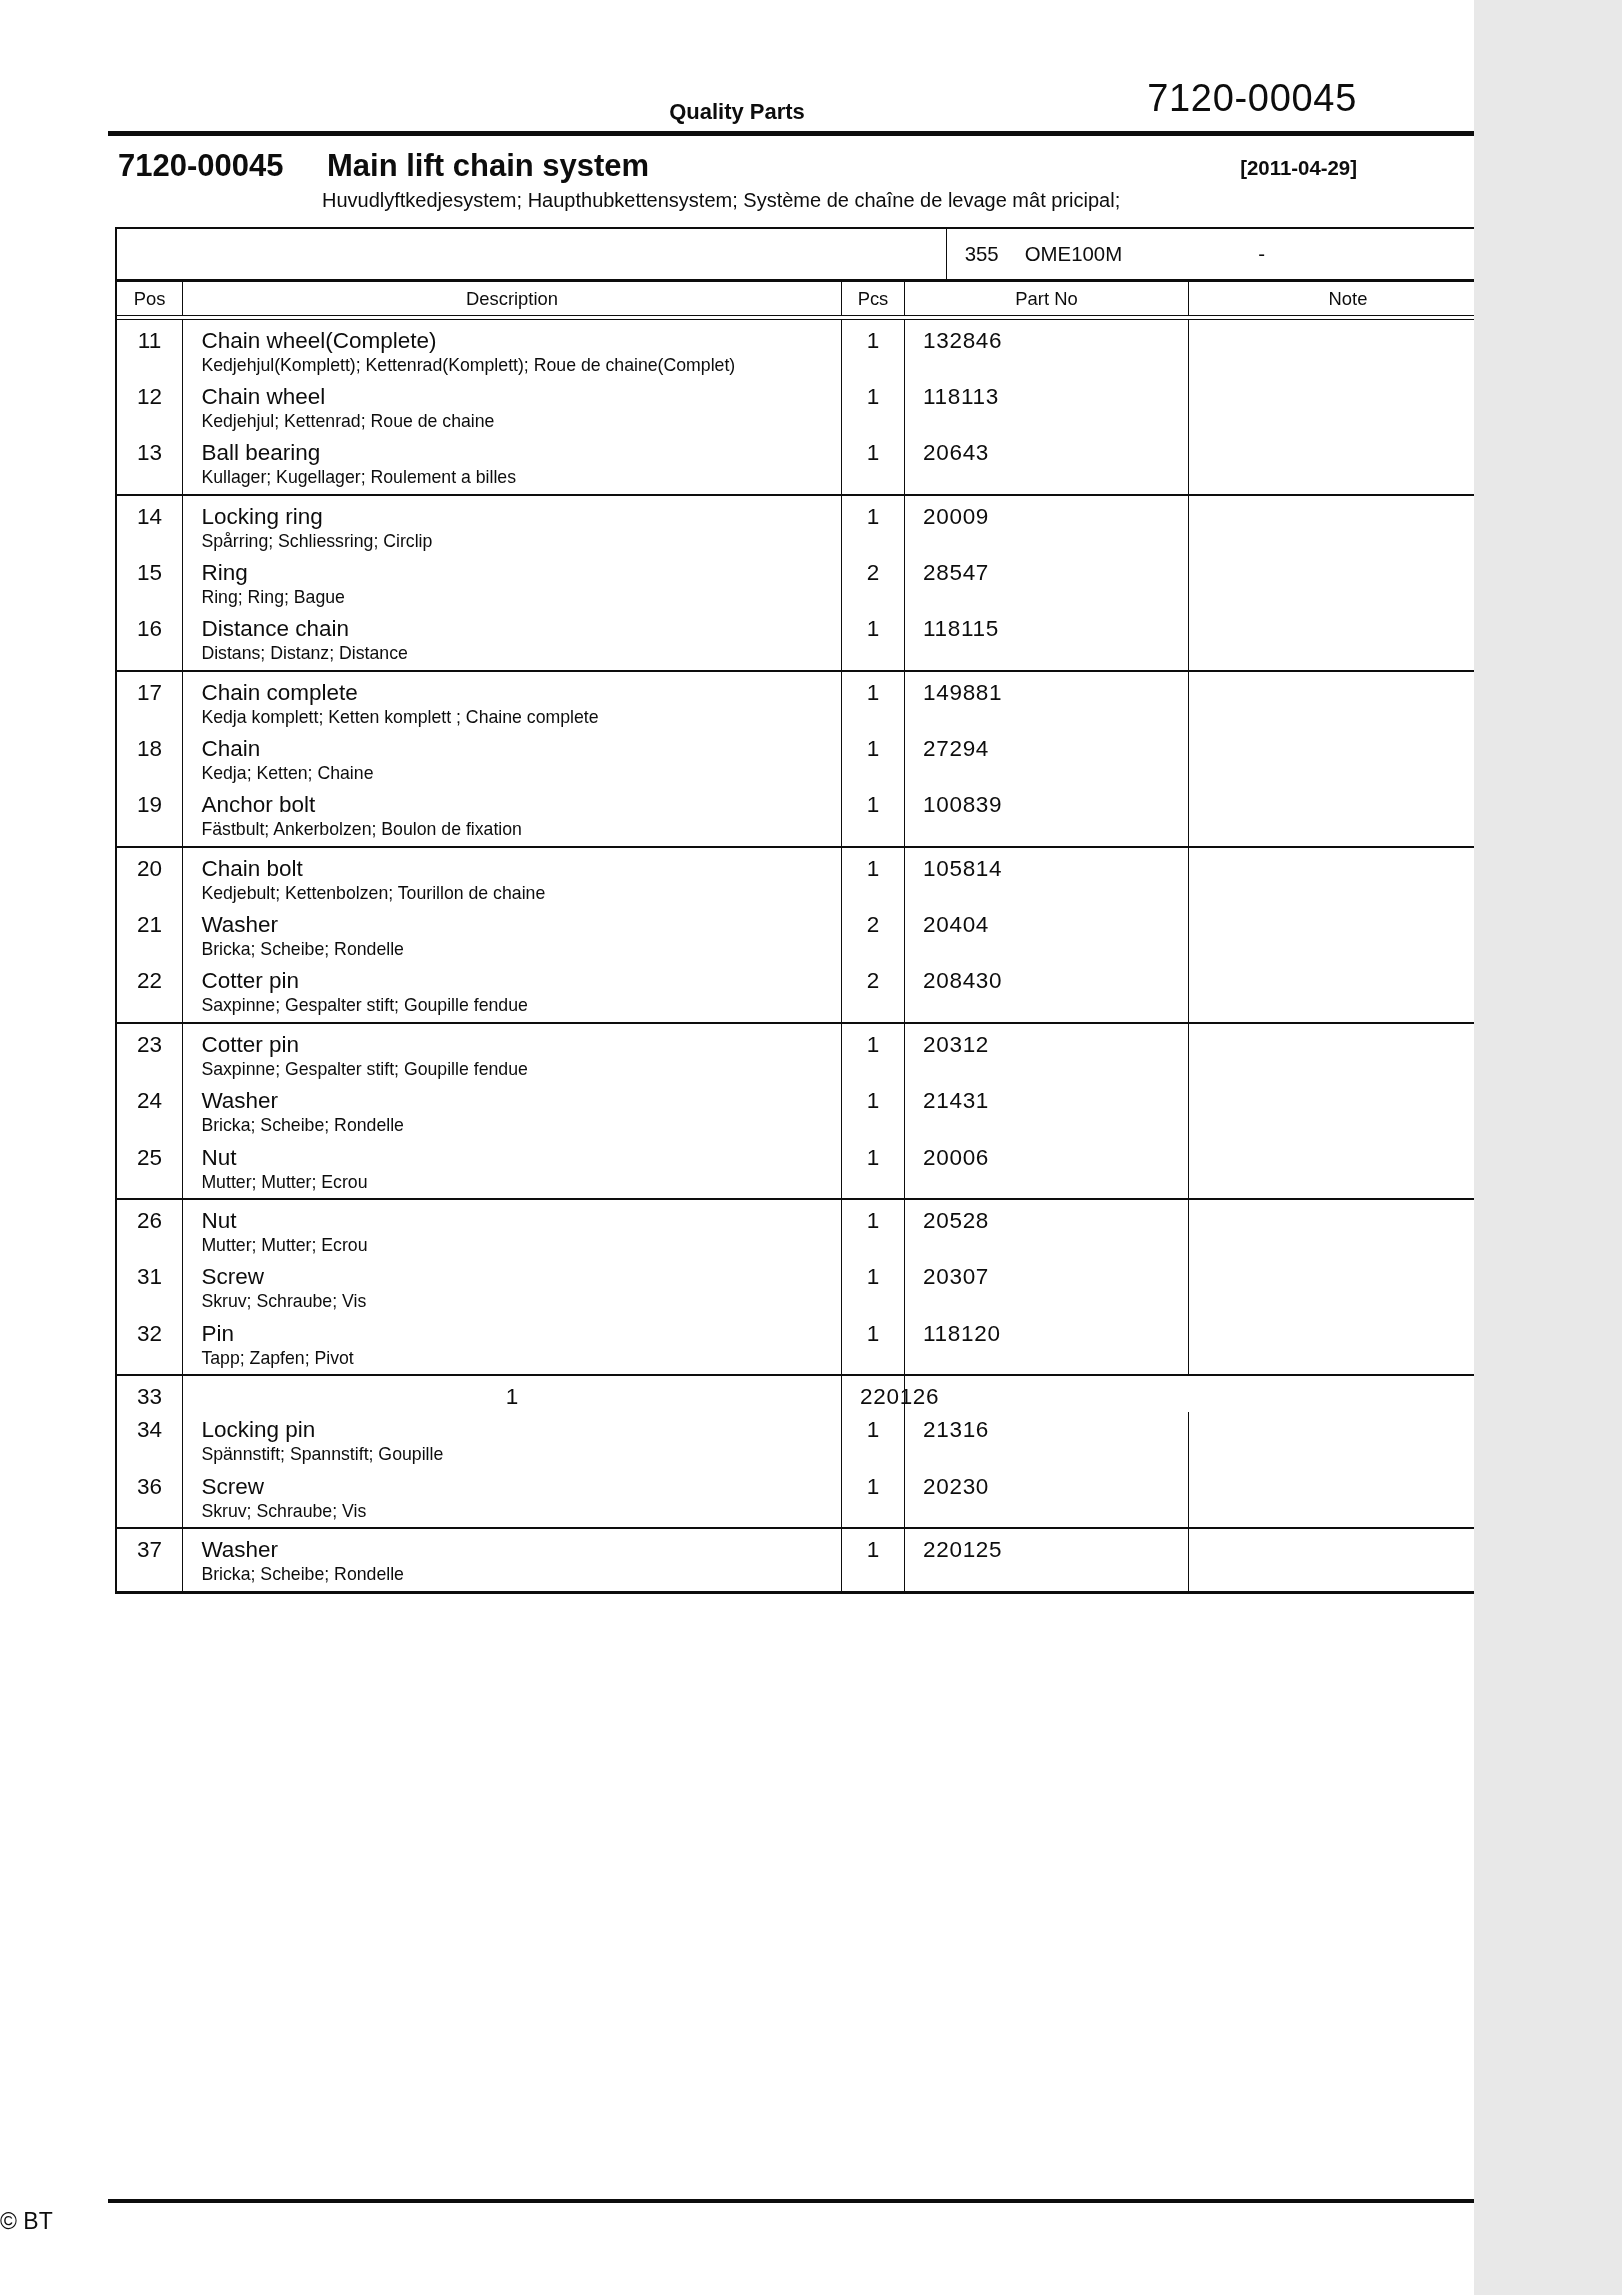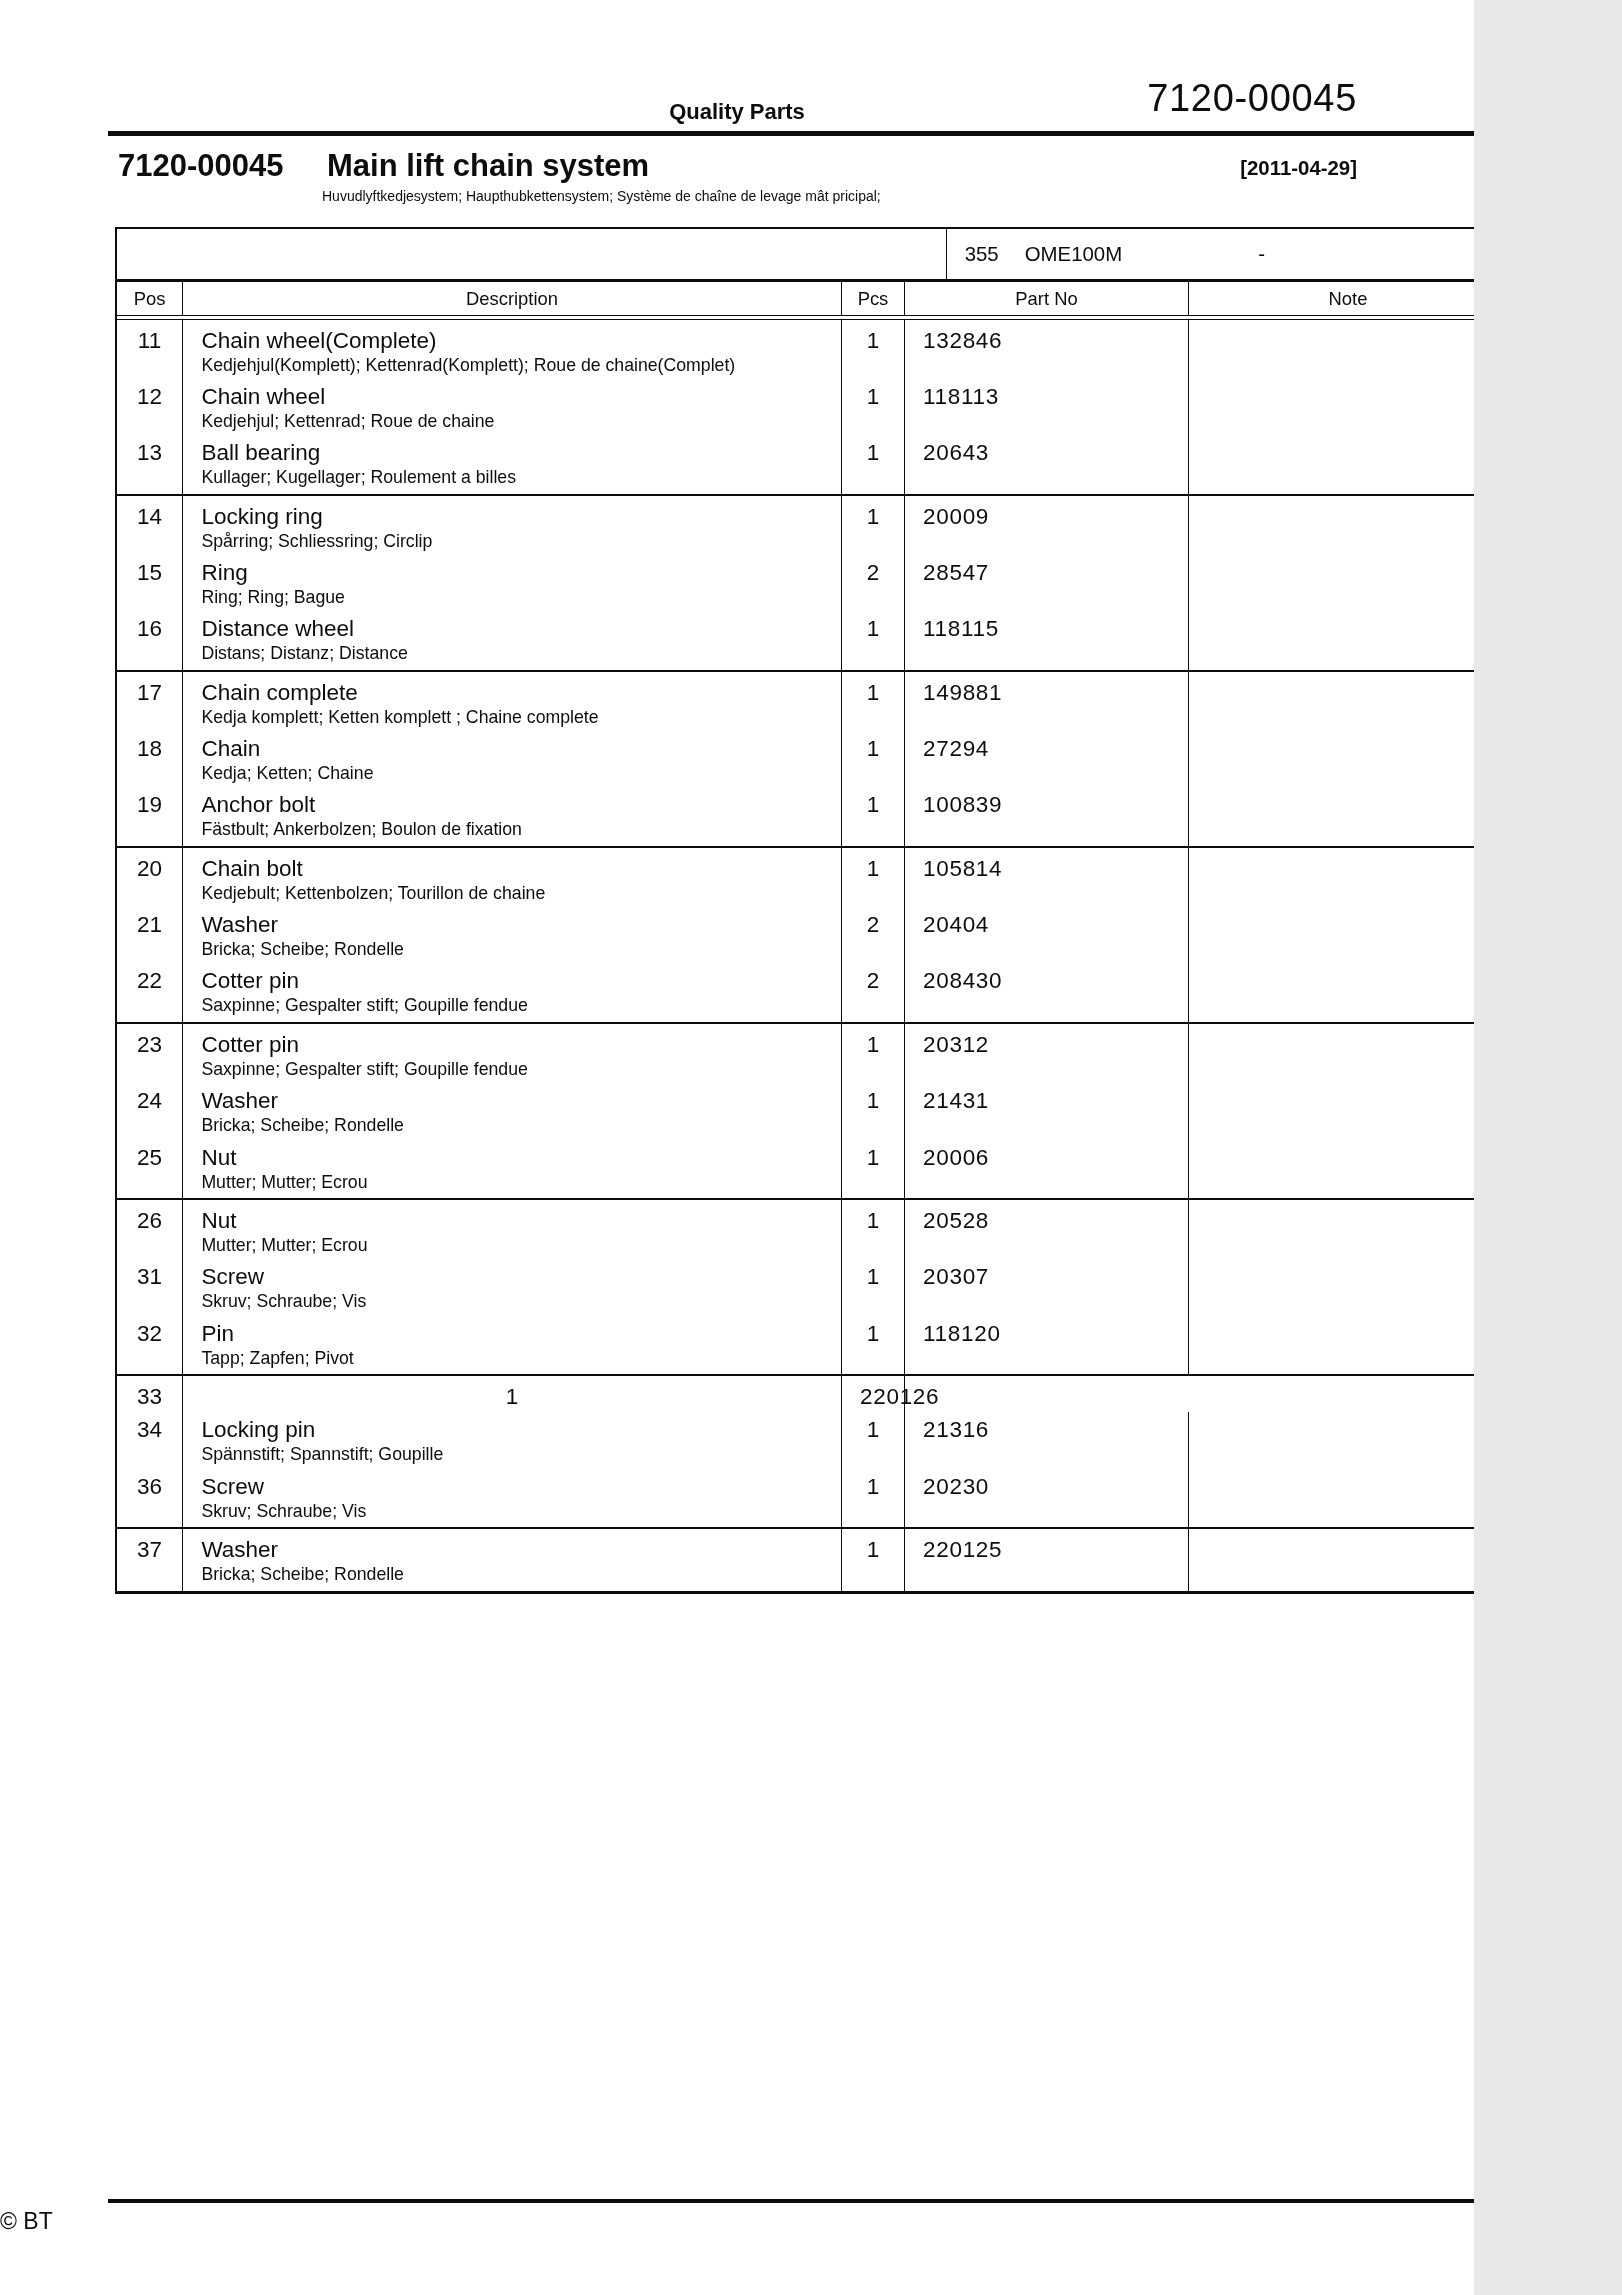--- a/index.html
+++ b/index.html
@@ -20,21 +20,21 @@
     position:absolute;top:79px;right:117px;
     font-size:38px;font-weight:normal;line-height:1;letter-spacing:0.7px;
   }
   .header-rule{
     position:absolute;top:131px;left:108px;width:1407px;height:4.8px;background:#0d0d0d;
   }
   
   .title-number{position:absolute;top:150px;left:118px;font-size:31px;font-weight:bold;line-height:1;}
   .title-name{position:absolute;top:150px;left:327px;font-size:31px;font-weight:bold;line-height:1;}
   .title-date{position:absolute;top:158px;right:117px;font-size:20.4px;font-weight:bold;line-height:1;}
-  .subtitle{position:absolute;top:189px;left:322px;font-size:14px;line-height:1.1;}
+  .subtitle{position:absolute;top:189px;left:322px;font-size:20px;line-height:1.1;}
   
   .parts-table{
     position:absolute;top:227px;left:115px;width:1394px;
     box-sizing:border-box;
     border:2px solid #0d0d0d;border-top-width:2.7px;border-bottom-width:3.4px;
     background:#fff;
   }
   .model-row{position:relative;height:50px;border-bottom:3.4px solid #0d0d0d;}
   .model-cell{
     position:absolute;top:0;bottom:0;left:829px;right:0;
@@ -154,21 +154,21 @@
               <span class="main">Ring</span>
               <span class="sub">Ring; Ring; Bague</span>
             </div>
             <div class="cell pcs">2</div>
             <div class="cell part">28547</div>
             <div class="cell note"></div>
           </div>
           <div class="row grid">
             <div class="cell pos">16</div>
             <div class="cell desc">
-              <span class="main">Distance wheel</span>
+              <span class="main">Distance chain</span>
               <span class="sub">Distans; Distanz; Distance</span>
             </div>
             <div class="cell pcs">1</div>
             <div class="cell part">118115</div>
             <div class="cell note"></div>
           </div>
         </div>
         <div class="group">
           <div class="row grid">
             <div class="cell pos">17</div>

